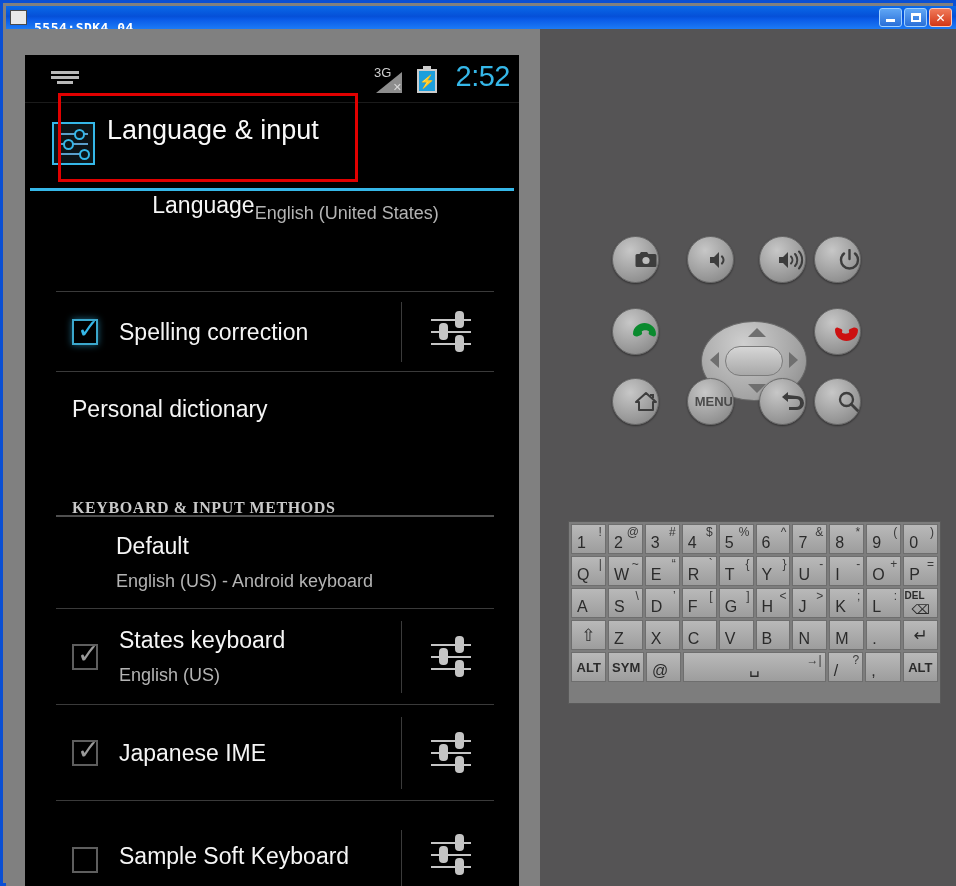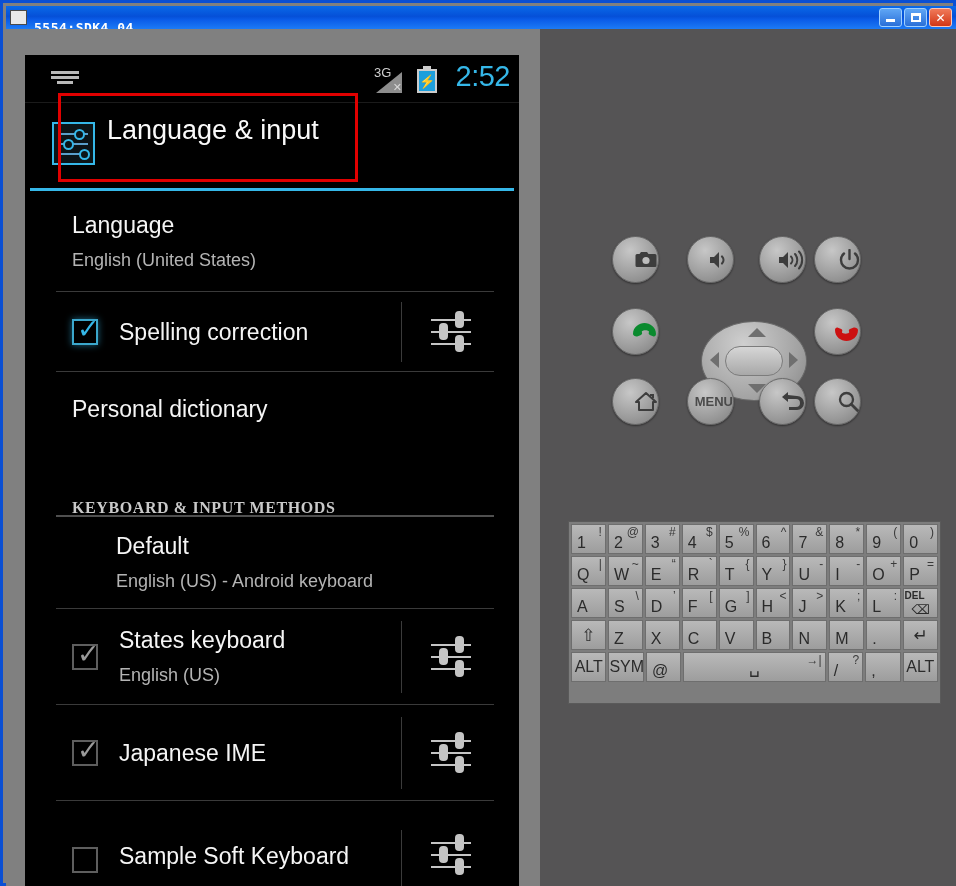--- a/index.html
+++ b/index.html
@@ -111,21 +111,21 @@
   #keyboard{position:absolute;left:562px;top:492px;width:373px;height:183px;
             background:#7d7d7d;border:1px solid #5a5a5a;box-sizing:border-box;padding:2px;}
   .krow{display:flex;gap:2px;margin-bottom:2px;}
   .key{background:linear-gradient(to bottom,#b9b9b9,#9d9d9d);border:1px solid #6e6e6e;
        position:relative;height:30px;flex:1 1 0;box-sizing:border-box;}
   .key .main{position:absolute;left:5px;bottom:1px;font-size:16px;color:#2b2b2b;
        font-family:"Liberation Sans",sans-serif;}
   .key .alt{position:absolute;right:3px;top:0px;font-size:12px;color:#3a3a3a;
        font-family:"Liberation Sans",sans-serif;}
   .key .ctr{position:absolute;left:0;right:0;top:50%;transform:translateY(-50%);
-       text-align:center;font-size:16px;font-weight:normal;color:#2b2b2b;
+       text-align:center;font-size:13px;font-weight:bold;color:#2b2b2b;
        font-family:"Liberation Sans",sans-serif;}
   .key .ctr.big{font-size:17px;font-weight:normal;}
   .key.space{flex:4.2 1 0;}
   .key.del .d1{position:absolute;left:0;right:12px;top:1px;text-align:center;font-size:10px;
        font-weight:bold;color:#2b2b2b;}
   .key.del .d2{position:absolute;left:0;right:0;bottom:0px;text-align:center;font-size:13px;color:#2b2b2b;}
 </style>
 </head>
 <body>
 
@@ -184,21 +184,21 @@
           <div class="kn" style="left:9px;top:15px"></div>
           <div class="kn" style="left:25px;top:25px"></div>
         </div>
         <div id="hdr-title">Language &amp; input</div>
       </div>
       <div id="hdr-rule"></div>
 
       <div id="list">
 
         <div class="row" style="height:100px;">
-          <div class="row-inner" style="padding-left:47px;flex-direction:column;align-items:flex-start;justify-content:center;">
+          <div class="row-inner" style="padding-left:47px;flex-direction:row;align-items:flex-start;justify-content:center;">
             <div class="title">Language</div>
             <div class="subtitle">English (United States)</div>
           </div>
           <div class="divider" style="bottom:0"></div>
         </div>
 
         <div class="row" style="height:80px;">
           <div class="row-inner" style="padding-left:47px;">
             <div class="cb on">
                 <span class="tick">✓</span>

